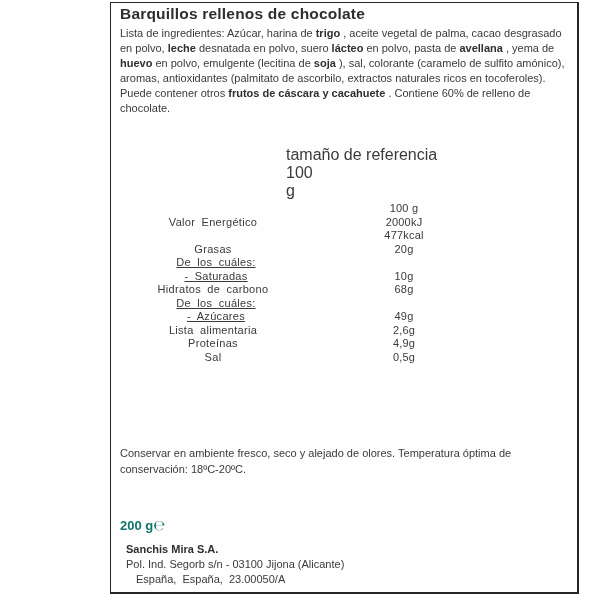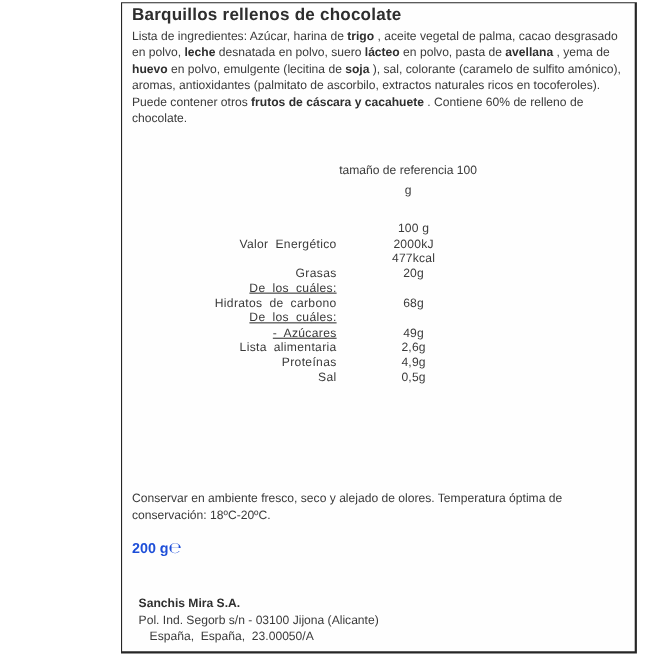--- a/index.html
+++ b/index.html
@@ -6,32 +6,32 @@
   .stage{position:relative;width:600px;height:600px;background:#ffffff;
          font-family:"Liberation Sans",sans-serif;color:#3a3a3a;margin-left:45px;}
   .sheet{position:absolute;left:65px;top:2px;width:469px;height:592px;
          box-sizing:border-box;background:#fefefe;
          border:2px solid #262626;border-left-width:1px;border-top-width:1px;}
   .title{position:absolute;left:9px;top:2px;font-size:15.5px;font-weight:bold;
          color:#2e2e2e;letter-spacing:0.2px;white-space:nowrap;}
   .ingredients{position:absolute;left:9px;top:23px;width:452px;
          font-size:11px;line-height:15px;}
   .ingredients b{color:#2f2f2f;}
-  .serving{position:absolute;left:175px;top:143px;width:170px;text-align:center;
-         font-size:11px;line-height:18px;}
+  .serving{position:absolute;left:175px;top:143px;width:170px;
+         font-size:16px;line-height:18px;}
   .ntable{position:absolute;left:9px;top:199px;width:440px;font-size:11px;}
-  .nrow{display:flex;height:13.5px;line-height:13.5px;}
-  .nlbl{flex:0 0 186px;text-align:right;word-spacing:3px;letter-spacing:0.3px;
+  .nrow{display:flex;height:13.5px;line-height:13.5px;gap:28px;}
+  .nlbl{flex:0 0 186px;text-align:center;word-spacing:3px;letter-spacing:0.3px;
         white-space:nowrap;overflow:visible;}
   .nlbl.ind{padding-left:6px;flex-basis:180px;text-decoration:underline;}
   .nval{flex:0 0 140px;text-align:center;letter-spacing:0.2px;}
   .storage{position:absolute;left:9px;top:442px;width:452px;
          font-size:11px;line-height:16px;}
-  .weight{position:absolute;left:9px;top:488px;font-size:13px;font-weight:bold;
-         color:#1d4ed8;}
+  .weight{position:absolute;left:9px;top:514px;font-size:13px;font-weight:bold;
+         color:#0f766e;}
   .esign{font-weight:normal;font-size:14px;font-family:"DejaVu Sans",sans-serif;}
   .footer{position:absolute;left:15px;top:539px;font-size:11px;line-height:15.2px;}
   .fname{font-weight:bold;color:#2f2f2f;}
   .pre{white-space:pre-wrap;padding-left:10px;}
 </style>
 </head>
 <body>
 
 <div class="stage">
   <div class="sheet">
@@ -58,20 +58,24 @@
           <span class="nlbl"></span>
           <span class="nval">477kcal</span>
         </div>
         <div class="nrow">
           <span class="nlbl">Grasas</span>
           <span class="nval">20g</span>
         </div>
         <div class="nrow">
           <span class="nlbl ind">De los cuáles:</span>
           <span class="nval"></span>
+        </div>
+        <div class="nrow">
+          <span class="nlbl ind">- Saturadas</span>
+          <span class="nval">10g</span>
         </div>
         <div class="nrow">
           <span class="nlbl">Hidratos de carbono</span>
           <span class="nval">68g</span>
         </div>
         <div class="nrow">
           <span class="nlbl ind">De los cuáles:</span>
           <span class="nval"></span>
         </div>
         <div class="nrow">

